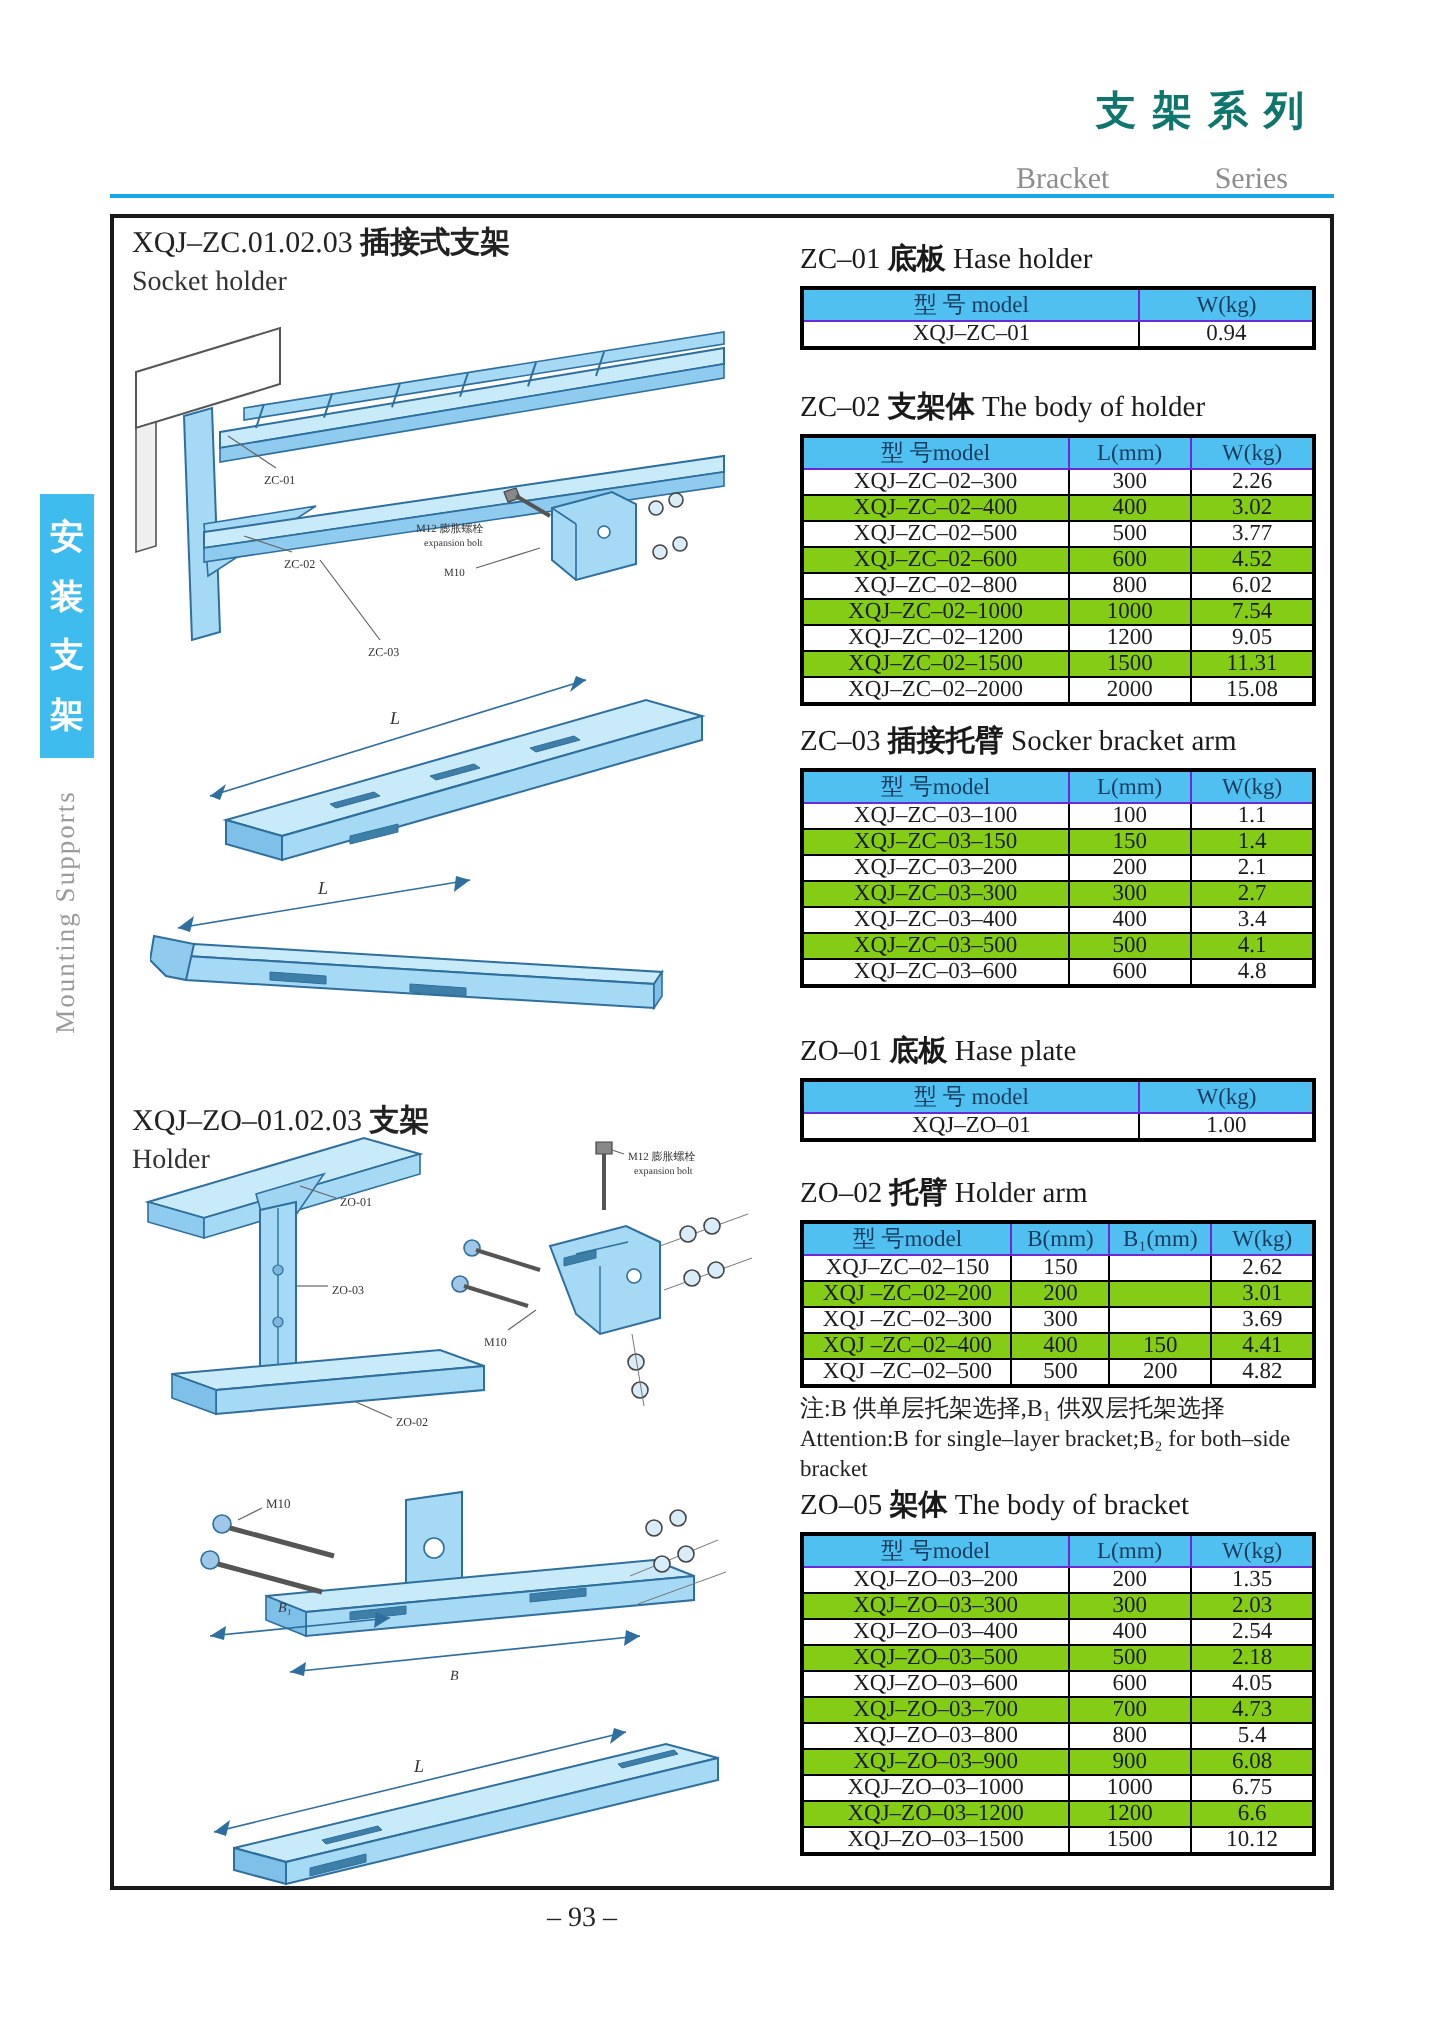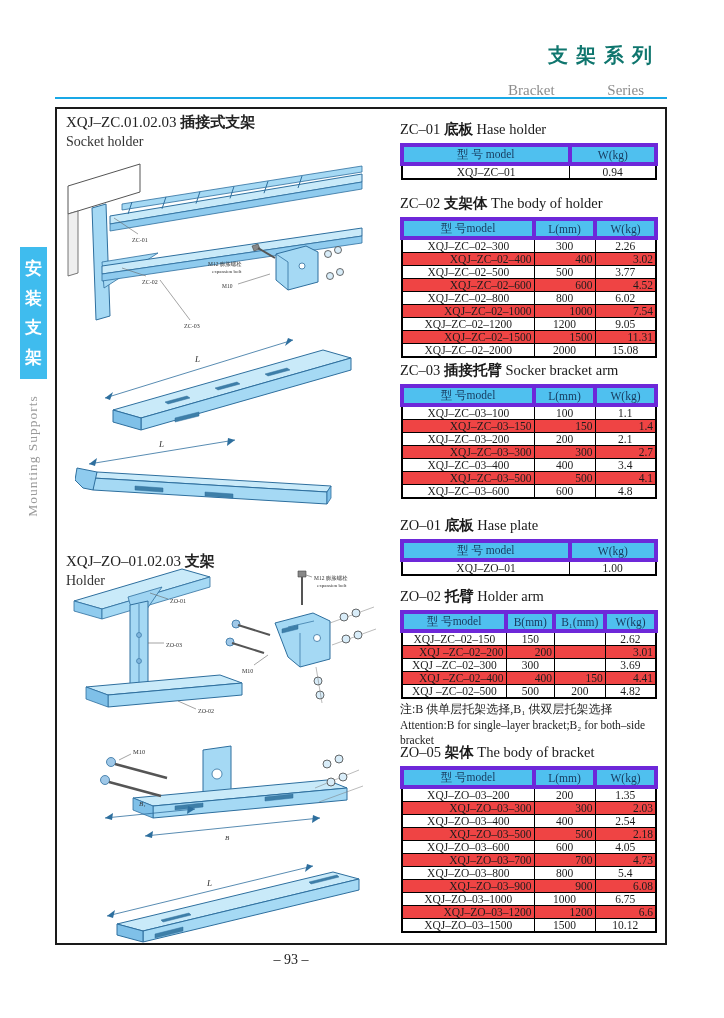--- a/index.html
+++ b/index.html
@@ -40,23 +40,23 @@
   .sec-title .en { font-size:14px; color:#333; }
   
   .drawing { position:absolute; }
   .drawing text { font-family:"Liberation Serif","DejaVu Serif",serif; fill:#333; }
   
   .tblock { position:absolute; left:400px; width:258px; }
   .tblock-title { font-size:14.5px; margin-bottom:4px; white-space:nowrap; }
   .tblock-title .cjk { font-weight:700; }
   table.ctable { width:100%; border-collapse:collapse; border:2px solid #000; table-layout:fixed;
     font-size:11.5px; text-align:center; color:#1c1c1c; }
-  table.ctable th { background:#4fc0ef; color:#173a5e; font-weight:400; border:4px solid #6d28d9; height:16px; padding:0 2px; overflow:hidden; }
+  table.ctable th { background:#4fc0ef; color:#173a5e; font-weight:400; border:1px solid #6d28d9; height:16px; padding:0 2px; overflow:hidden; }
   table.ctable td { border:1px solid #000; height:13px; padding:0 2px; overflow:hidden; }
-  table.ctable tr.alt td { background:#ef4444;text-align:right; }
+  table.ctable tr.alt td { background:#84cc16; }
   .cols-2 th:nth-child(1){width:66%;}
   .cols-3 th:nth-child(1){width:52%;} .cols-3 th:nth-child(2){width:24%;}
   .cols-4 th:nth-child(1){width:41%;} .cols-4 th:nth-child(2){width:19%;} .cols-4 th:nth-child(3){width:20%;}
   .note { font-size:11.5px; line-height:1.3; margin-top:3px; color:#222; }
   .note .cn { font-size:12px; }
   
   .page-num { position:absolute; top:952px; left:0; width:582px; text-align:center; font-size:14px; color:#222; }
 </style>
 </head>
 <body>

